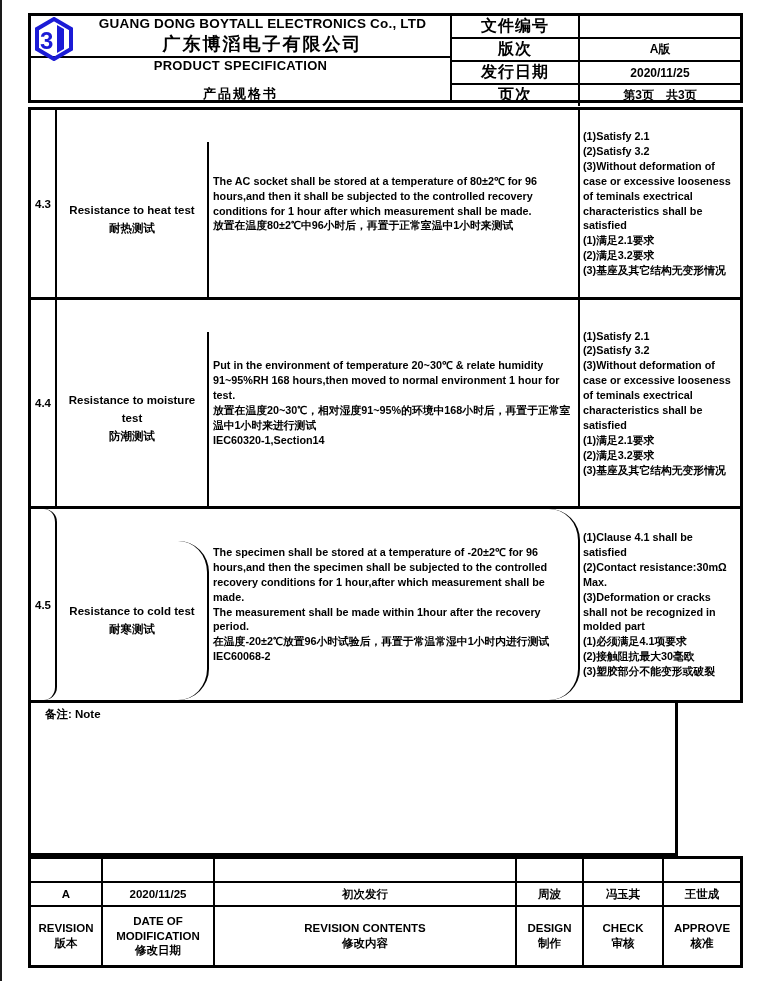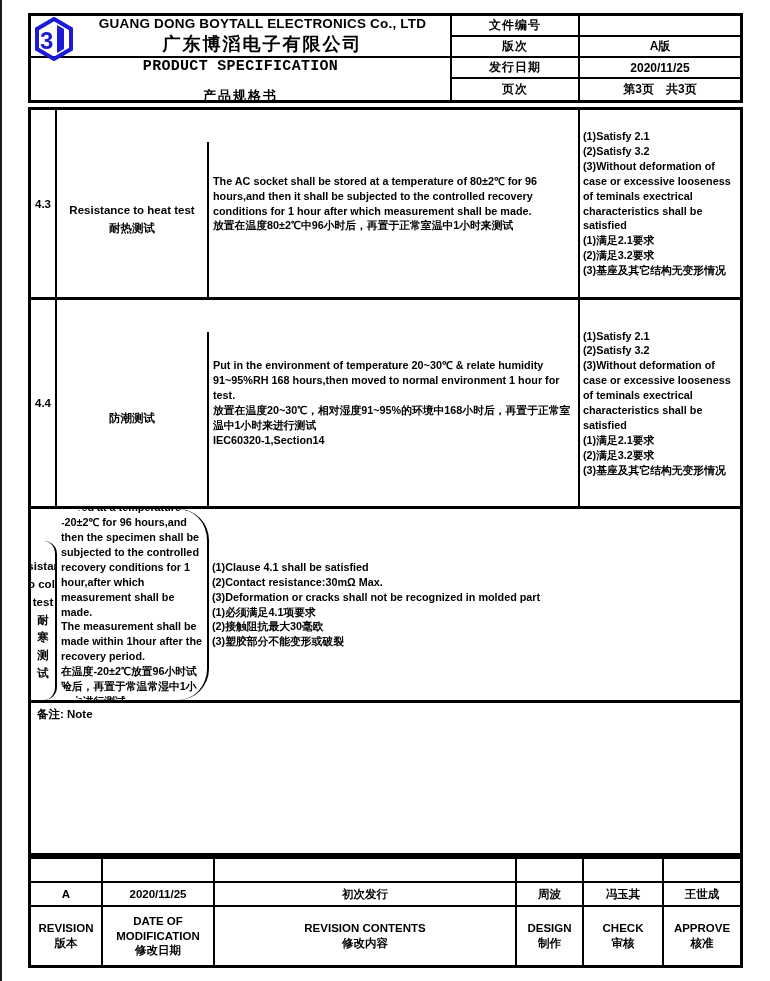--- a/index.html
+++ b/index.html
@@ -16,26 +16,26 @@
     position:absolute; left:28px; top:13px; width:715px; height:90px;
     border:3px solid #000; display:flex;
   }
   .ht-left { flex:0 0 421px; border-right:2px solid #000; display:flex; flex-direction:column; }
   .ht-company { height:45px; border-bottom:2px solid #000; position:relative;
     display:flex; flex-direction:column; justify-content:center; align-items:center; padding-left:44px; }
   .ht-company-en { font-size:13.5px; letter-spacing:0.2px; }
   .ht-company-cn { font-size:18px; margin-top:1px; letter-spacing:2px; }
   .logo { position:absolute; left:3px; top:1px; }
   .ht-title { flex:1; display:flex; flex-direction:column; justify-content:center; align-items:center; }
-  .ht-title-en { font-size:15px; letter-spacing:0.3px;font-family:Liberation Mono, monospace; }
+  .ht-title-en { font-size:13px; letter-spacing:0.3px; }
   .ht-title-cn { font-size:13px; margin-top:12px; letter-spacing:2px; }
   .ht-right { flex:1; display:flex; flex-direction:column; }
   .ht-row { flex:0 0 21px; display:flex; border-bottom:2px solid #000; }
   .ht-row:last-child { flex:1; border-bottom:none; }
-  .ht-label { flex:0 0 128px; border-right:2px solid #000; display:flex; align-items:center; justify-content:center; font-size:12px; letter-spacing:1px; }
+  .ht-label { flex:0 0 128px; border-right:2px solid #000; display:flex; align-items:center; justify-content:center; font-size:16px; letter-spacing:1px; }
   .ht-value { flex:1; display:flex; align-items:center; justify-content:center; font-size:12px; }
 
   
   .main-table {
     position:absolute; left:28px; top:107px; width:715px; height:596px;
     border:3px solid #000; display:grid;
     grid-template-columns:26px 152px 371px 1fr;
     grid-template-rows:190px 209px 1fr;
   }
   .mt-cell { border-right:2px solid #000; border-bottom:3px solid #000; overflow:hidden; }
@@ -43,22 +43,22 @@
   .mt-cell.last-row { border-bottom:none;border-radius:31px; }
   .mt-no { display:flex; align-items:center; justify-content:center; font-size:11.5px; }
   .mt-name { display:flex; flex-direction:column; align-items:center; justify-content:center; text-align:center; font-size:11.5px; line-height:1.55; padding:0 2px;margin-top:32px; }
   .mt-text { display:flex; align-items:center; padding:2px 4px; }
   .mt-text .ml { white-space:pre-line; font-size:10.8px; line-height:1.38; }
   .mt-crit { display:flex; align-items:center; padding:2px 3px; }
   .mt-crit .ml { white-space:pre-line; font-size:10.8px; line-height:1.38; }
 
   
   .note-box {
-    position:absolute; left:28px; top:703px; width:715px; height:153px;
-    border:3px solid #000; border-top:none; padding:4px 6px;
+    position:absolute; left:28px; top:703px; width:650px; height:153px;
+    border:3px solid #000; border-top:none; padding:4px 14px;
   }
   .note-label { font-size:11.5px; }
 
   
   .rev-table {
     position:absolute; left:28px; top:856px; width:715px; height:112px;
     border:3px solid #000; display:grid;
     grid-template-columns:72px 112px 302px 67px 80px 1fr;
     grid-template-rows:24px 24px 1fr;
   }
@@ -127,36 +127,38 @@
       <div class="ml">(1)Satisfy 2.1
 (2)Satisfy 3.2
 (3)Without deformation of case or excessive looseness of teminals exectrical characteristics shall be satisfied
 (1)满足2.1要求
 (2)满足3.2要求
 (3)基座及其它结构无变形情况</div>
     </div>
 
     <div class="mt-cell mt-no">4.4</div>
     <div class="mt-cell mt-name">
+      <span>Resistance to moisture test</span>
       <span>防潮测试</span>
     </div>
     <div class="mt-cell mt-text">
       <div class="ml">Put in the environment of temperature 20~30℃ &amp; relate humidity 91~95%RH 168 hours,then moved to normal environment 1 hour for test.
 放置在温度20~30℃，相对湿度91~95%的环境中168小时后，再置于正常室温中1小时来进行测试
 IEC60320-1,Section14</div>
     </div>
     <div class="mt-cell mt-crit last-col">
       <div class="ml">(1)Satisfy 2.1
 (2)Satisfy 3.2
 (3)Without deformation of case or excessive looseness of teminals exectrical characteristics shall be satisfied
 (1)满足2.1要求
 (2)满足3.2要求
 (3)基座及其它结构无变形情况</div>
     </div>
 
+    <div class="mt-cell mt-no last-row">4.5</div>
     <div class="mt-cell mt-name last-row">
       <span>Resistance to cold test</span>
       <span>耐寒测试</span>
     </div>
     <div class="mt-cell mt-text last-row">
       <div class="ml">The specimen shall be stored at a temperature of -20±2℃ for 96 hours,and then the specimen shall be subjected to the controlled recovery conditions for 1 hour,after which measurement shall be made.
 The measurement shall be made within 1hour after the recovery period.
 在温度-20±2℃放置96小时试验后，再置于常温常湿中1小时内进行测试
 IEC60068-2</div>
     </div>

